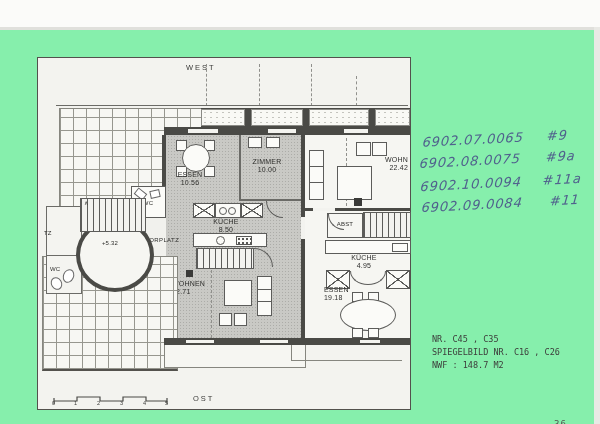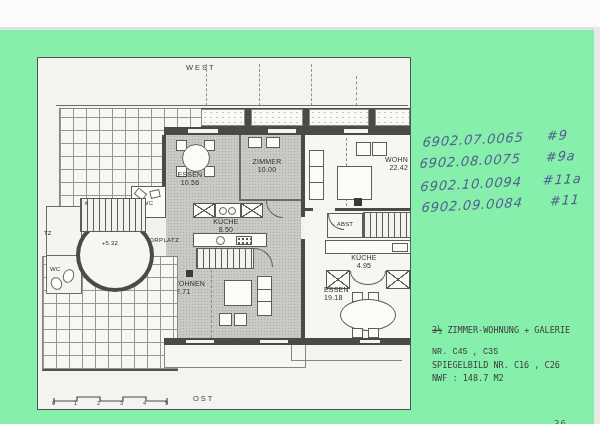--- a/index.html
+++ b/index.html
@@ -226,24 +226,20 @@
       <span>6902.10.0094</span>
       <span style="margin-left:16px;">#11a</span>
     </div>
     <div class="abs hw" style="left:7px;top:65px;">
       <span>6902.09.0084</span>
       <span style="margin-left:22px;">#11</span>
     </div>
   </div>
 
   <div class="abs" style="left:432px;top:297px;width:160px;">
-    <div class="tt">
-      <span class="strike">3½</span>
-      <span>ZIMMER-WOHNUNG + GALERIE</span>
-    </div>
-    <div class="tt" style="margin-top:9px;font-family:Liberation Mono, monospace;">NR. C45 , C35</div>
+    <div class="tt" style="margin-top:9px;">NR. C45 , C35</div>
     <div class="tt">SPIEGELBILD  NR. C16 , C26</div>
     <div class="tt">NWF : 148.7  M2</div>
   </div>
 
   <div class="abs pageno" style="left:554px;top:392px;">36</div>
 
 </div>
 
 </body></html>

